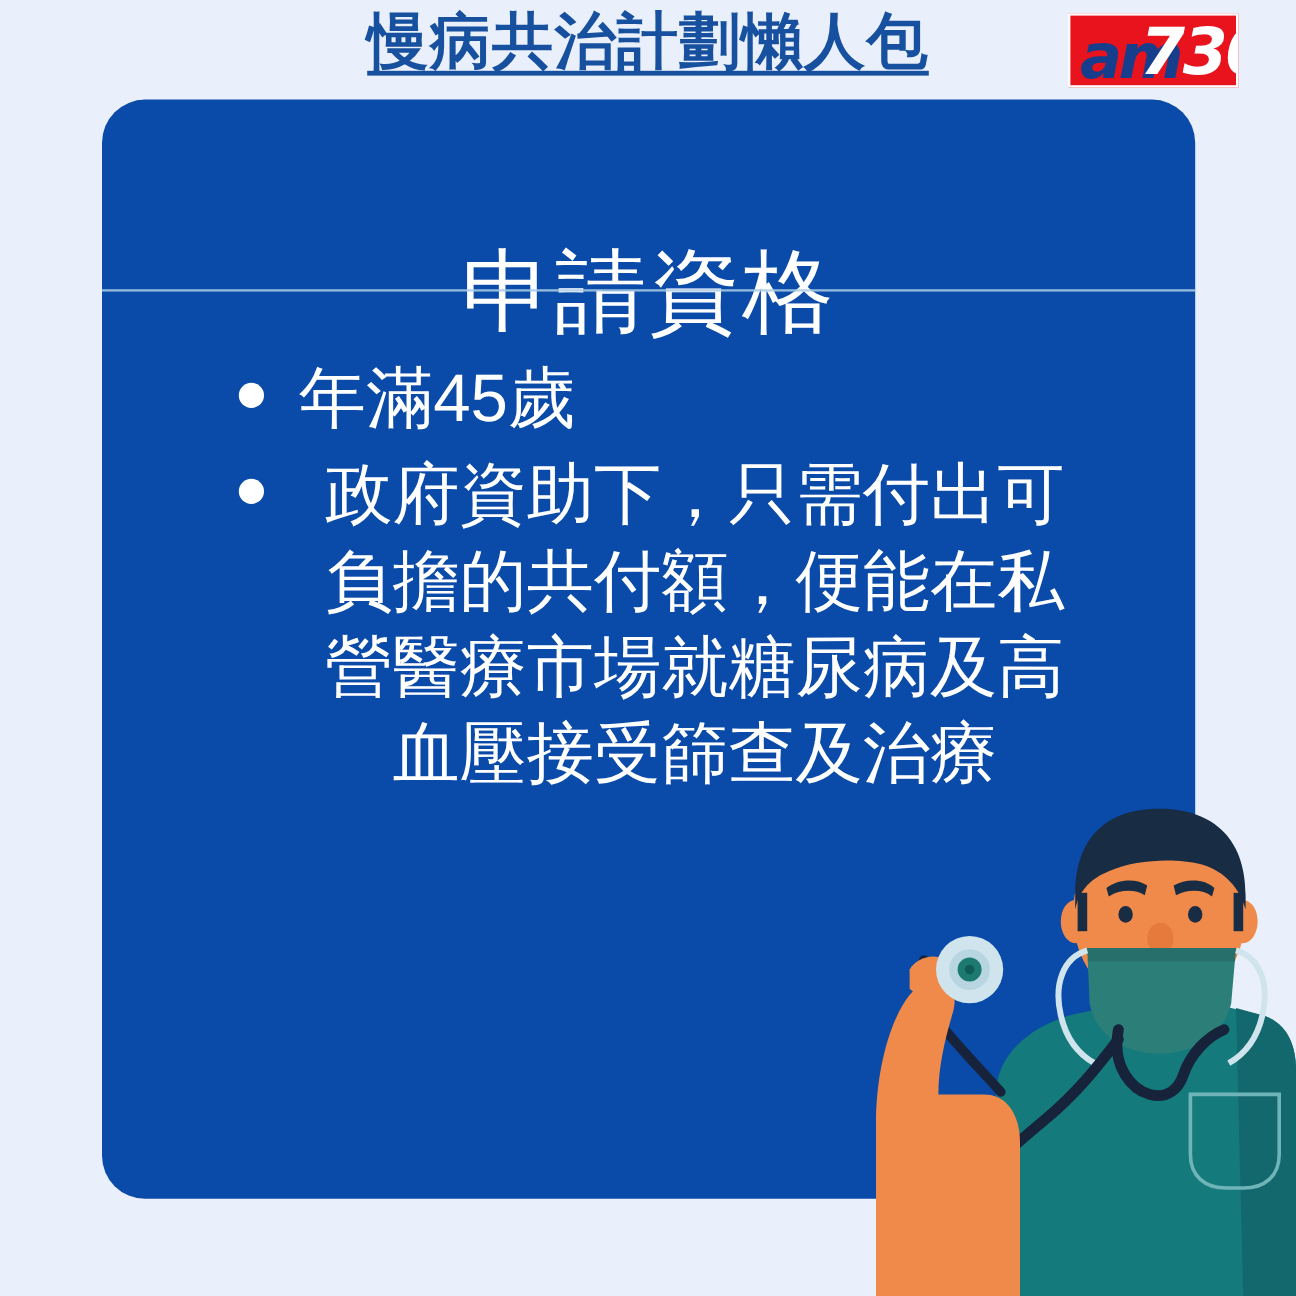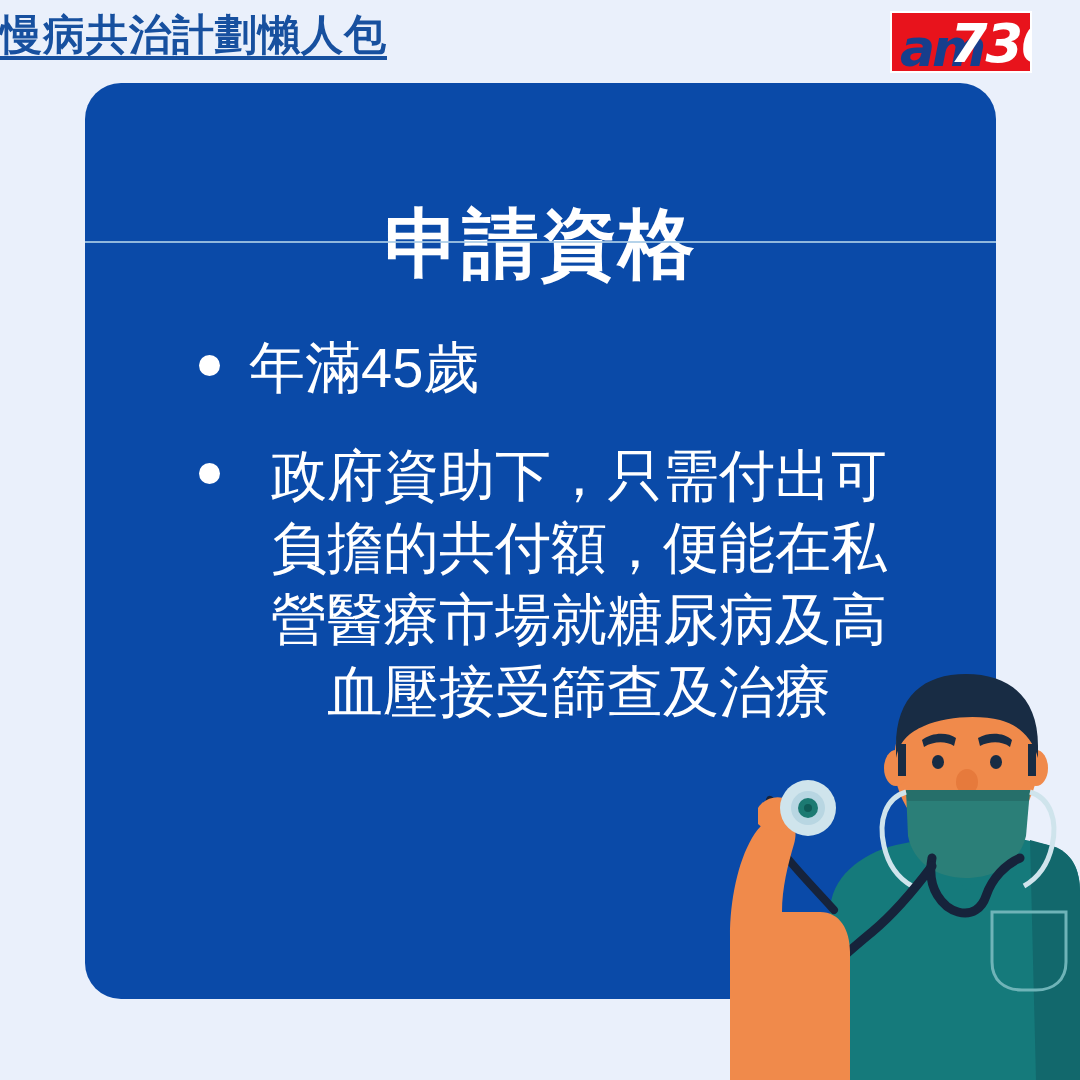--- a/index.html
+++ b/index.html
@@ -21,22 +21,22 @@
     left: 0;
     top: 0;
     width: 1080px;
     height: 83px;
   }
   #header-title {
     position: absolute;
     left: 0;
     top: 12px;
     width: 1080px;
-    text-align: left;
-    font-size: 42px;
+    text-align: center;
+    font-size: 51px;
     font-weight: bold;
     color: #17509f;
     letter-spacing: 1px;
     text-decoration: underline;
     text-underline-offset: 7px;
     text-decoration-thickness: 4px;
     line-height: 46px;
     white-space: nowrap;
   }
   
@@ -88,21 +88,21 @@
     overflow: hidden;
   }
   #card-title {
     position: absolute;
     left: 0;
     top: 118px;
     width: 911px;
     text-align: center;
     color: #ffffff;
     font-size: 76px;
-    font-weight: bold;
+    font-weight: normal;
     line-height: 86px;
     letter-spacing: 2px;
     white-space: nowrap;
   }
   #card-divider {
     position: absolute;
     left: 0;
     top: 158px;
     width: 911px;
     height: 2px;
@@ -114,21 +114,20 @@
   #bullets {
     position: absolute;
     left: 104px;
     top: 213px;
     width: 720px;
   }
   .bullet-row {
     position: relative;
     padding-left: 60px;
     margin-bottom: 8px;
-    margin-top: 36px;
   }
   .bullet-dot {
     position: absolute;
     left: 10px;
     top: 23px;
     width: 21px;
     height: 21px;
     border-radius: 50%;
     background: #ffffff;
   }

